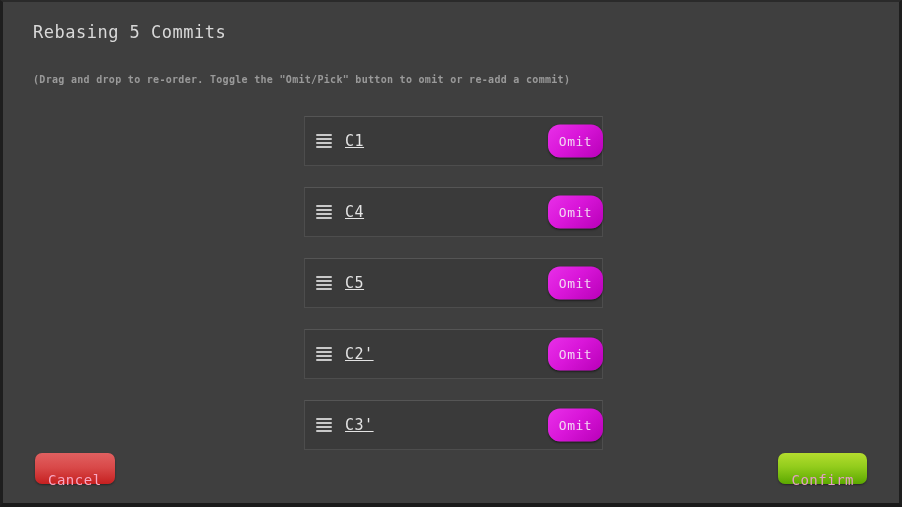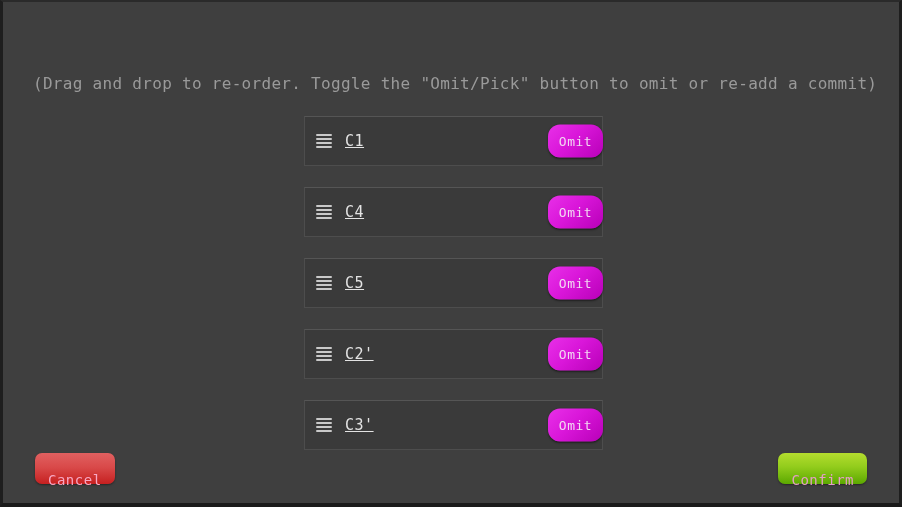--- a/index.html
+++ b/index.html
@@ -34,24 +34,25 @@
     font-size: 17px;
     letter-spacing: 0.5px;
     color: #d9d9d9;
     white-space: nowrap;
   }
 
   .dialog-hint {
     position: absolute;
     left: 30px;
     top: 72px;
-    font-size: 16px;
+    font-size: 10px;
     letter-spacing: 0.3px;
     color: #9a9a9a;
     white-space: nowrap;
+    font-weight: bold;
   }
 
   .commit-list {
     position: absolute;
     left: 301px;
     top: 114px;
     width: 299px;
   }
 
   .commit-row {
@@ -145,20 +146,21 @@
     bottom: 19px;
     background: linear-gradient(180deg, #b4dd2e 0%, #92cc1c 45%, #5ba800 100%);
     color: #e59fc6;
   }
 </style>
 </head>
 <body>
 
 <div class="screen">
 
+  <div class="dialog-title">Rebasing 5 Commits</div>
 
   <div class="dialog-hint">(Drag and drop to re-order. Toggle the "Omit/Pick" button to omit or re-add a commit)</div>
 
   <div class="commit-list">
 
     <div class="commit-row">
       <span class="drag-handle">
         <i></i>
           <i></i>
           <i></i>

